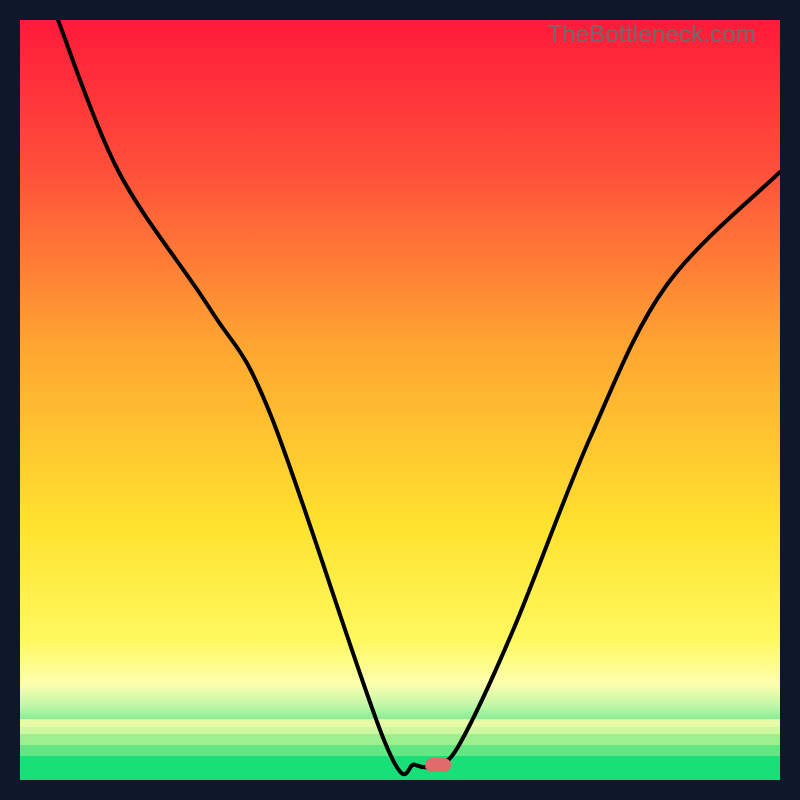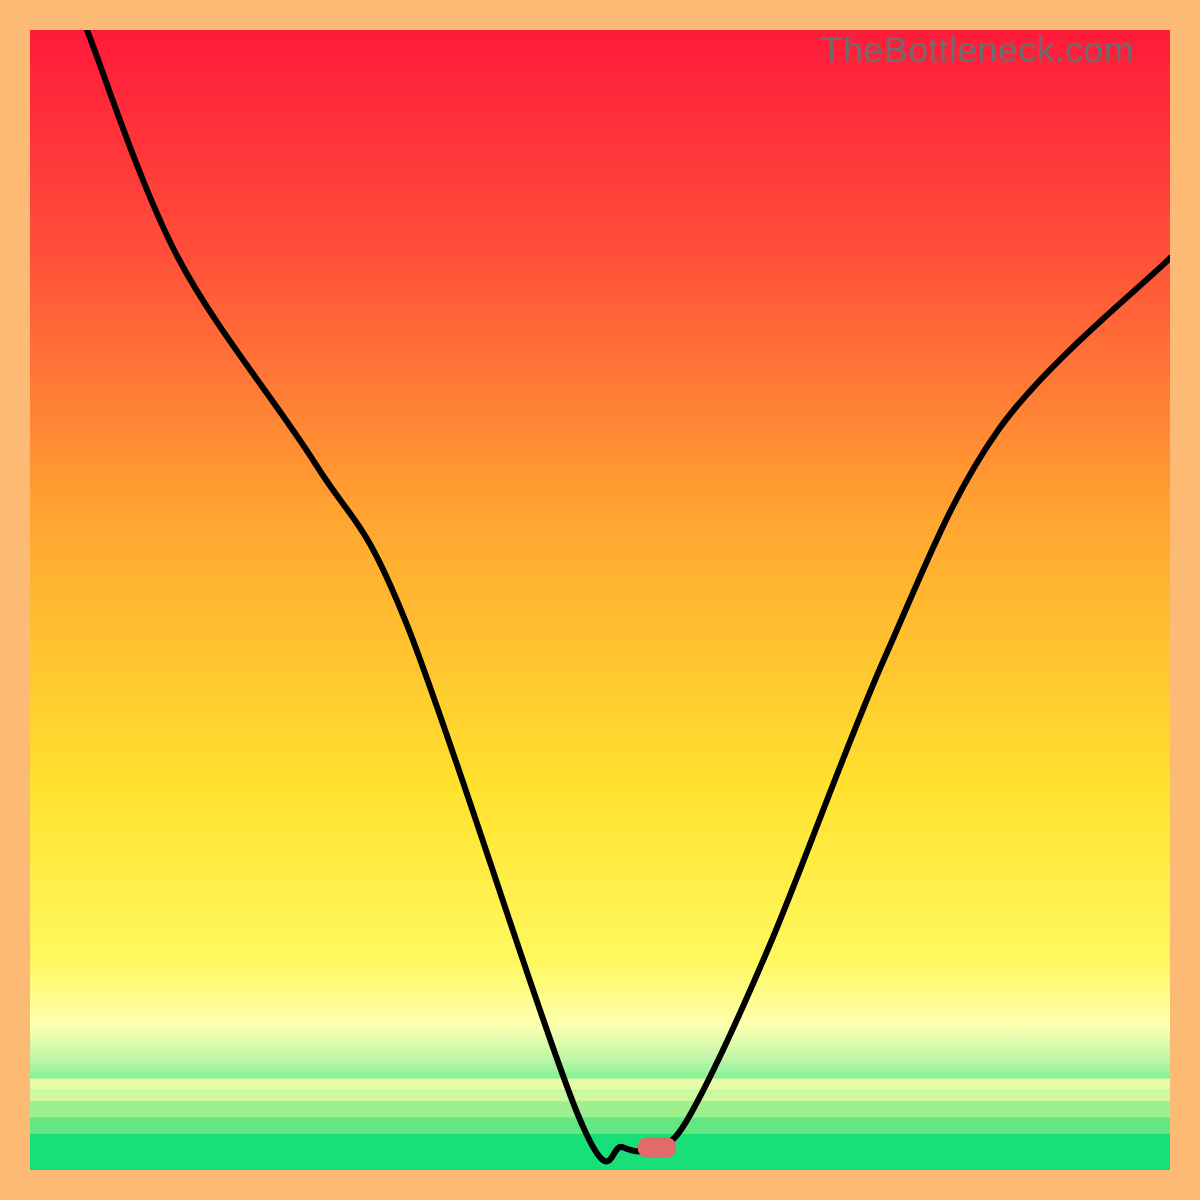--- a/index.html
+++ b/index.html
@@ -9,21 +9,21 @@
     height: 800px;
     background: #000;
     overflow: hidden;
   }
   .frame {
     position: absolute;
     left: 0;
     top: 0;
     width: 800px;
     height: 800px;
-    background: #fdba74;
+    background: #0f172a;
   }
   .plot {
     position: absolute;
     left: 20px;
     top: 20px;
     width: 760px;
     height: 760px;
     overflow: hidden;
   }
   .bg-gradient {

